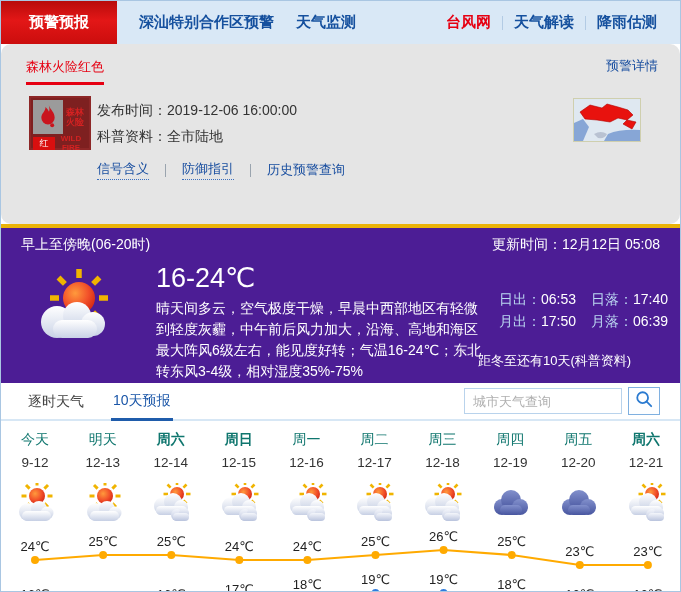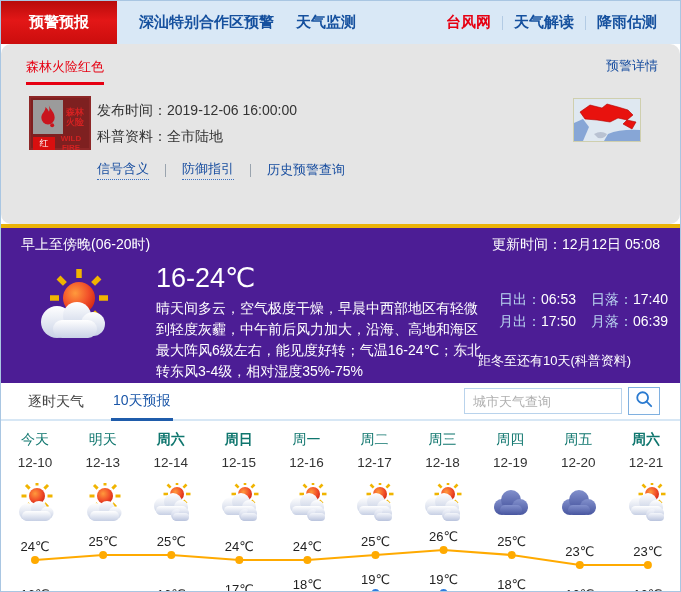--- a/index.html
+++ b/index.html
@@ -213,21 +213,21 @@
           </svg>
         </span>
       </span>
     </span>
   </div>
 
   <div class="forecast">
     <div class="fc-row">
         <div class="fc-col">
           <div class="fc-day">今天</div>
-          <div class="fc-date">12-10</div>
+          <div class="fc-date">9-12</div>
           <div class="fc-icon">
             <svg width="44" height="42" viewBox="0 0 44 42">
               <defs>
                 <radialGradient id="fs" cx="38%" cy="35%" r="75%">
                   <stop offset="0%" stop-color="#ff9a3c"></stop>
                   <stop offset="55%" stop-color="#f2512a"></stop>
                   <stop offset="100%" stop-color="#cf2110"></stop>
                 </radialGradient>
                 <linearGradient id="fw" x1="0" y1="0" x2="0" y2="1">
                   <stop offset="0%" stop-color="#ffffff"></stop>

